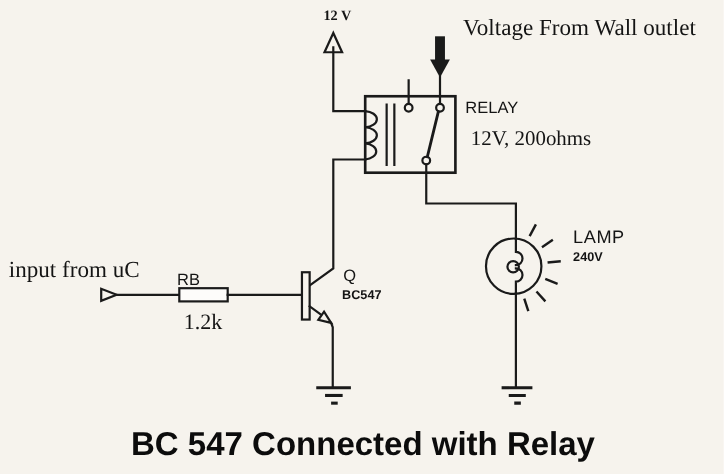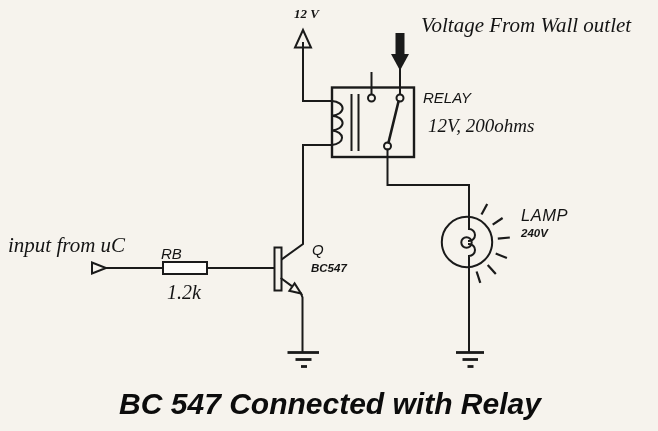--- a/index.html
+++ b/index.html
@@ -3,21 +3,20 @@
 <meta charset="utf-8">
 <style>
   html,body{margin:0;padding:0;}
   body{background:#ffffff;}
   .stage{
     position:relative;
     width:658px;height:431px;
     background:#f6f3ed;
     overflow:hidden;
     font-family:"Liberation Sans", sans-serif;
-    font-style:italic;
   }
   svg{display:block;}
   .wire{stroke:#1a1a1a;stroke-width:2;fill:none;stroke-linecap:square;stroke-linejoin:miter;}
   .wire-thick{stroke:#1a1a1a;stroke-width:2.6;fill:none;stroke-linecap:round;}
   .outline{stroke:#1a1a1a;stroke-width:2;fill:none;}
   .outline-box{stroke:#1a1a1a;stroke-width:2.4;fill:none;}
   .filled{fill:#1a1a1a;stroke:none;}
   .node{stroke:#1a1a1a;stroke-width:2;fill:#f6f3ed;}
   .resistor-body{stroke:#1a1a1a;stroke-width:2;fill:#fdfcfa;}
   .gnd{stroke:#1a1a1a;stroke-width:2.8;fill:none;stroke-linecap:butt;}

